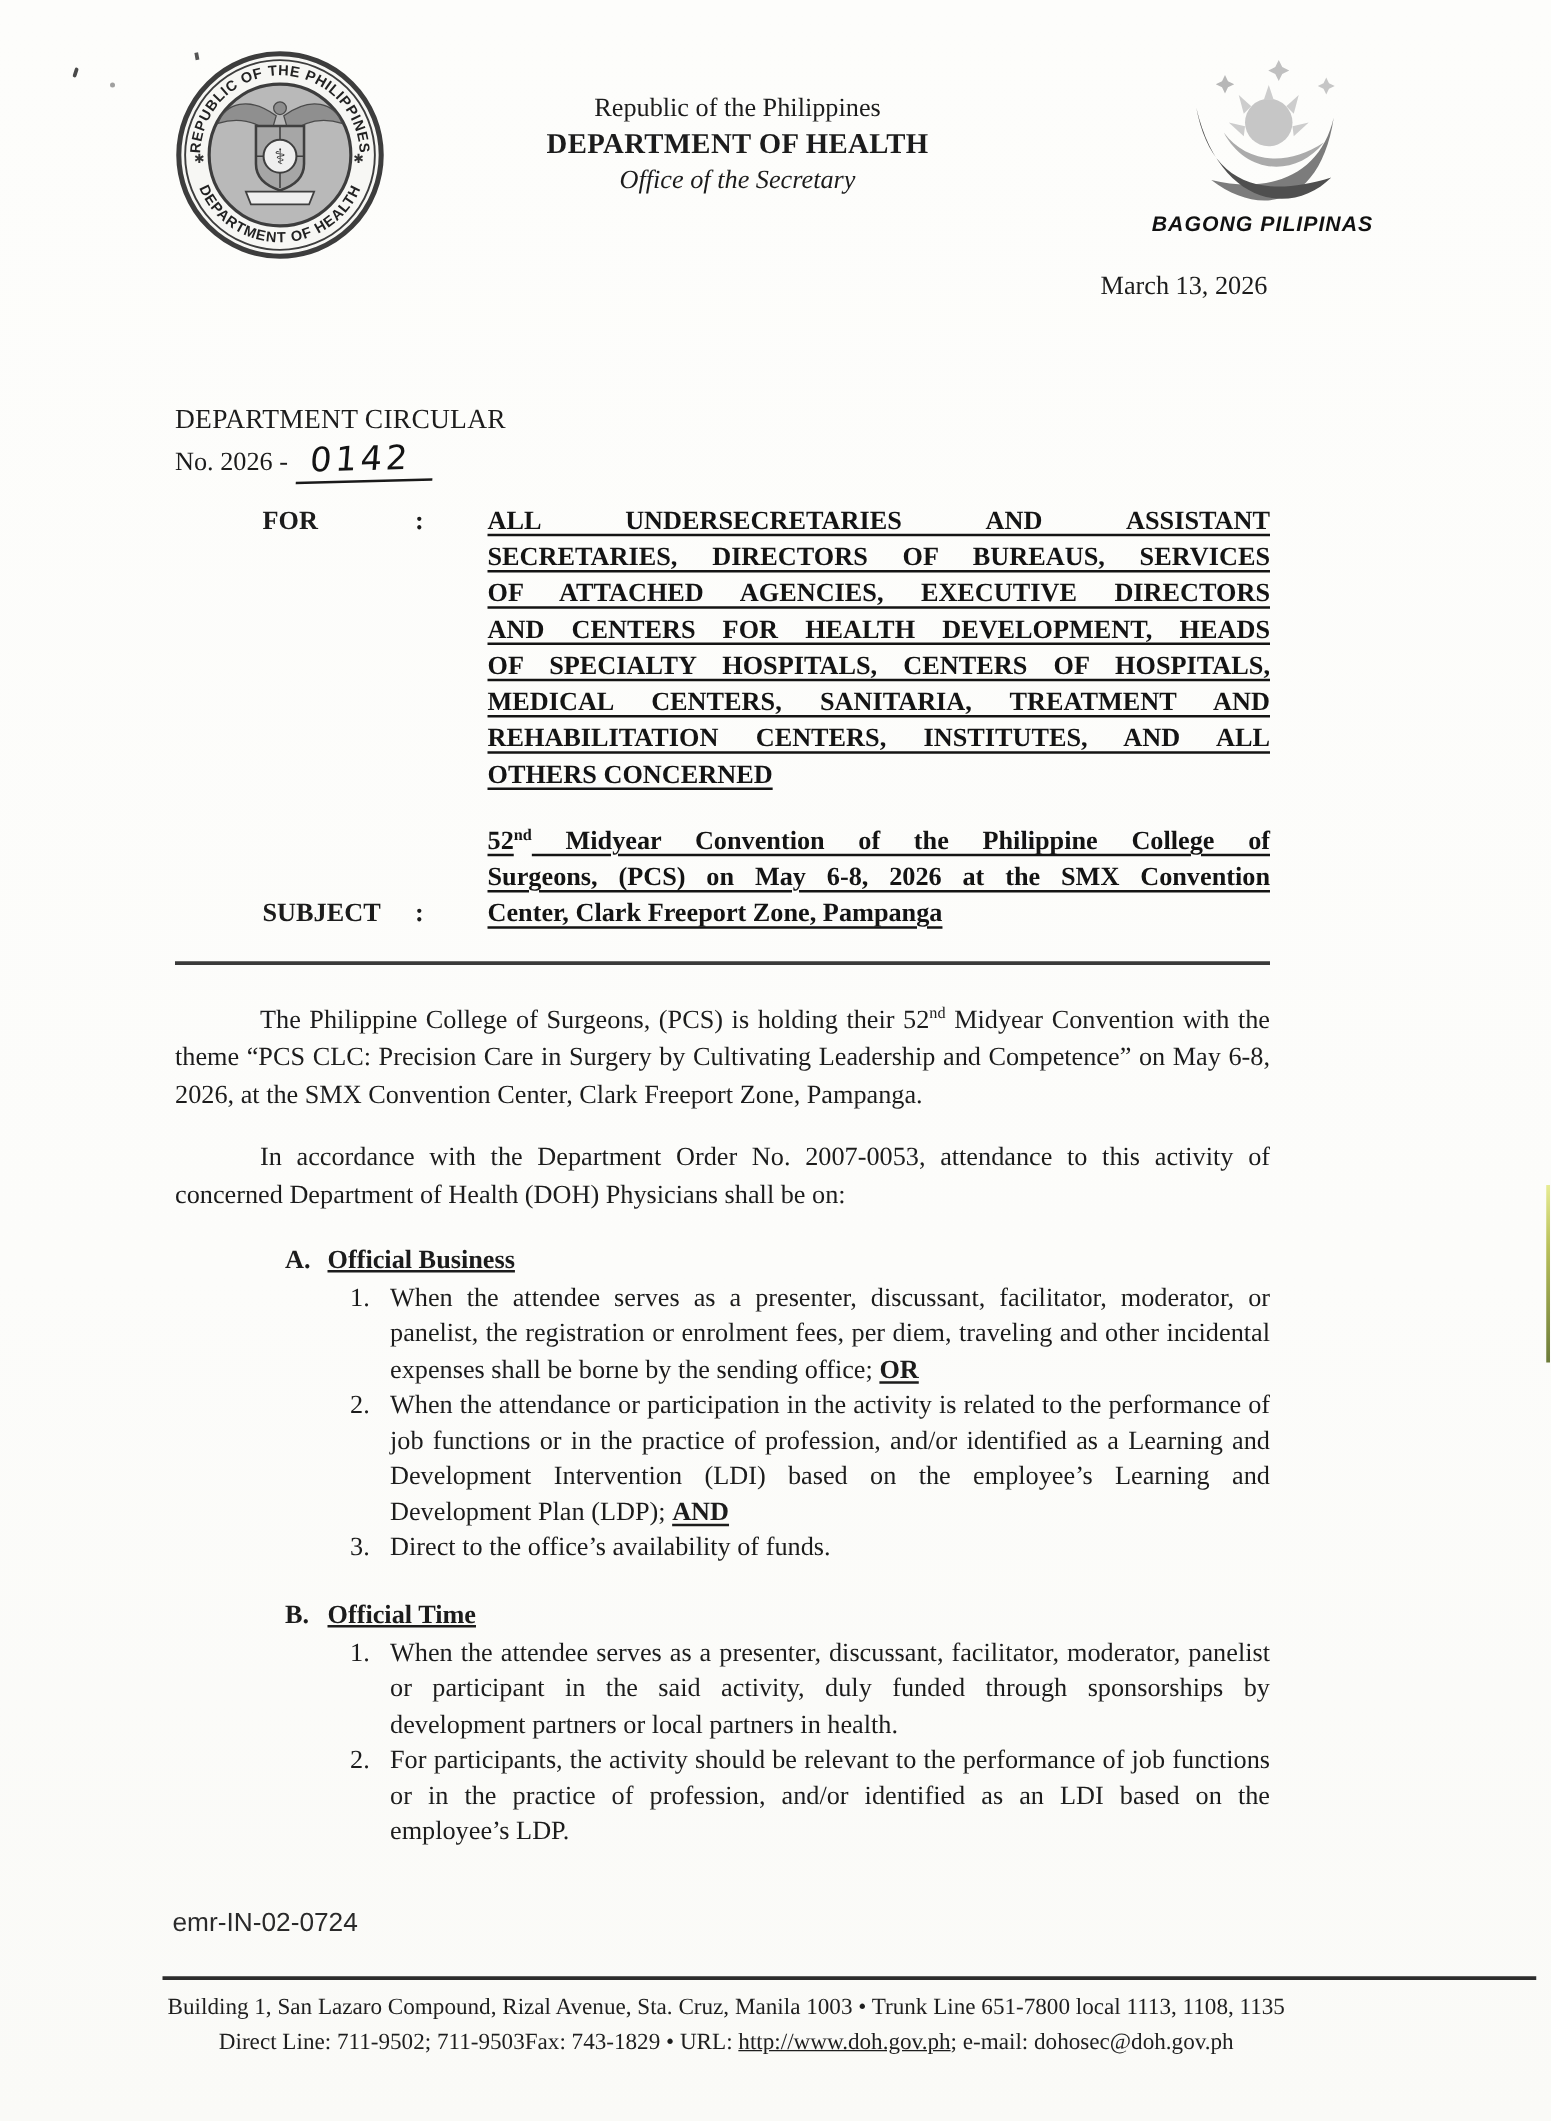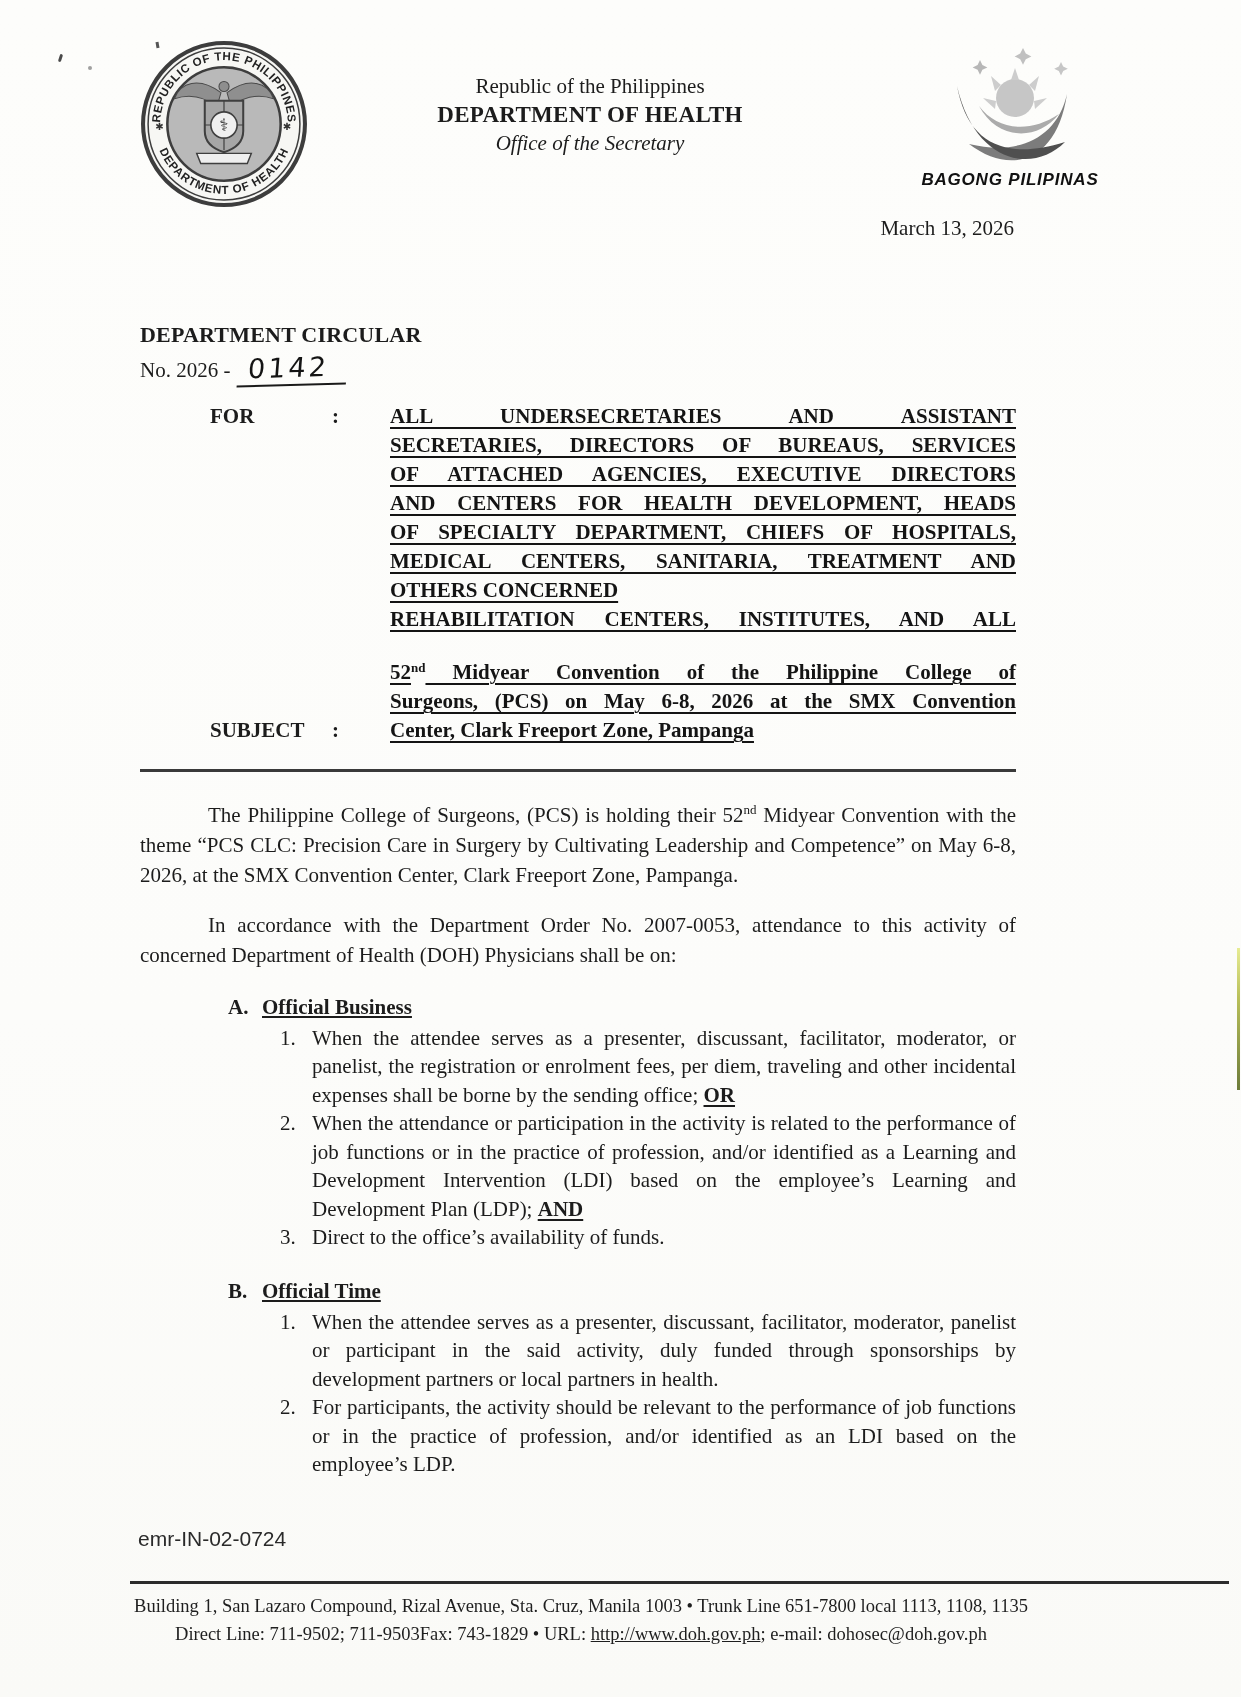--- a/index.html
+++ b/index.html
@@ -18,21 +18,21 @@
   .hc3 { font-size:21px; line-height:29px; font-style:italic; }
   .bagong { position:absolute; left:905px; top:42px; width:210px; text-align:center; }
   .bagong svg { display:block; margin:0 auto; }
   .bagong-caption {
     margin-top:2px; font-family:"Liberation Sans","DejaVu Sans",sans-serif;
     font-weight:800; font-style:italic; font-size:17px; letter-spacing:.8px; color:#111;
   }
   .date-line { position:absolute; top:216px; right:227px; font-size:21px; }
   
   .content { position:absolute; left:140px; top:322px; width:876px; }
-  .circ-title { font-size:22px; font-weight:bold; line-height:26px; letter-spacing:.2px; }
+  .circ-title { font-size:22px; font-weight:normal; line-height:26px; letter-spacing:.2px; }
   .circ-no { margin-top:4px; font-size:21px; }
   .handwritten {
     display:inline-block; margin-left:8px; padding:0 18px 1px 10px;
     border-bottom:2.5px solid #1a1a1a;
     font-family:"DejaVu Sans",sans-serif; font-size:27px; letter-spacing:3px;
     transform:skewX(-6deg) rotate(-1.5deg); color:#141414;
   }
   .memo-row { display:flex; margin-top:16px; }
   .memo-row.subject { margin-top:24px;align-items:flex-end; }
   .memo-label { width:122px; padding-left:70px; box-sizing:content-box; font-size:21px; font-weight:bold; line-height:29px; flex:0 0 auto; width:122px; padding-left:70px; }
@@ -140,24 +140,24 @@
     <div class="circ-no"><span>No. 2026 -</span><span class="handwritten">0142</span></div>
 
     <div class="memo-row">
       <div class="memo-label">FOR</div>
       <div class="memo-colon">:</div>
       <div class="memo-content">
         <div class="uline-line">ALL UNDERSECRETARIES AND ASSISTANT</div>
         <div class="uline-line">SECRETARIES, DIRECTORS OF BUREAUS, SERVICES</div>
         <div class="uline-line">OF ATTACHED AGENCIES, EXECUTIVE DIRECTORS</div>
         <div class="uline-line">AND CENTERS FOR HEALTH DEVELOPMENT, HEADS</div>
-        <div class="uline-line">OF SPECIALTY DEPARTMENT, CHIEFS OF HOSPITALS,</div>
+        <div class="uline-line">OF SPECIALTY HOSPITALS, CENTERS OF HOSPITALS,</div>
         <div class="uline-line">MEDICAL CENTERS, SANITARIA, TREATMENT AND</div>
+        <div class="uline-line">REHABILITATION CENTERS, INSTITUTES, AND ALL</div>
         <div class="uline-line no-stretch">OTHERS CONCERNED</div>
-        <div class="uline-line">REHABILITATION CENTERS, INSTITUTES, AND ALL</div>
       </div>
     </div>
 
     <div class="memo-row subject">
       <div class="memo-label">SUBJECT</div>
       <div class="memo-colon">:</div>
       <div class="memo-content">
         <div class="uline-line"><span>52</span><span class="sup-u">nd</span><span> Midyear Convention of the Philippine College of</span></div>
         <div class="uline-line">Surgeons, (PCS) on May 6-8, 2026 at the SMX Convention</div>
         <div class="uline-line no-stretch">Center, Clark Freeport Zone, Pampanga</div>

